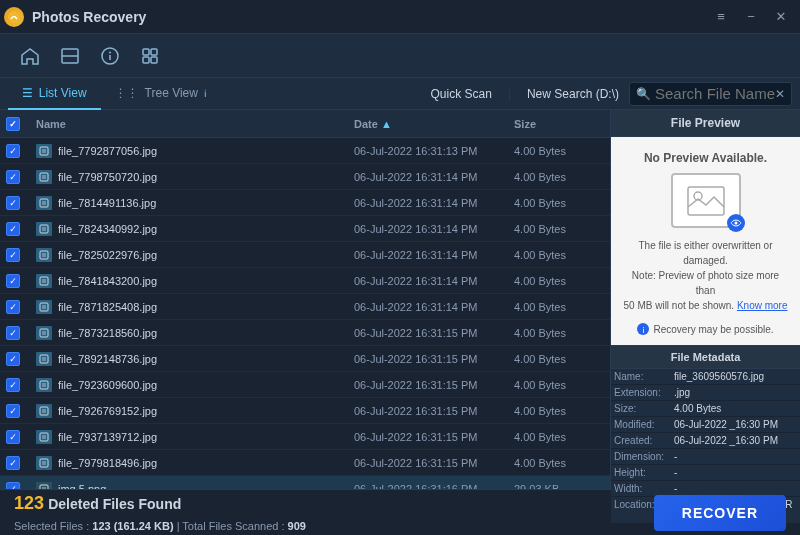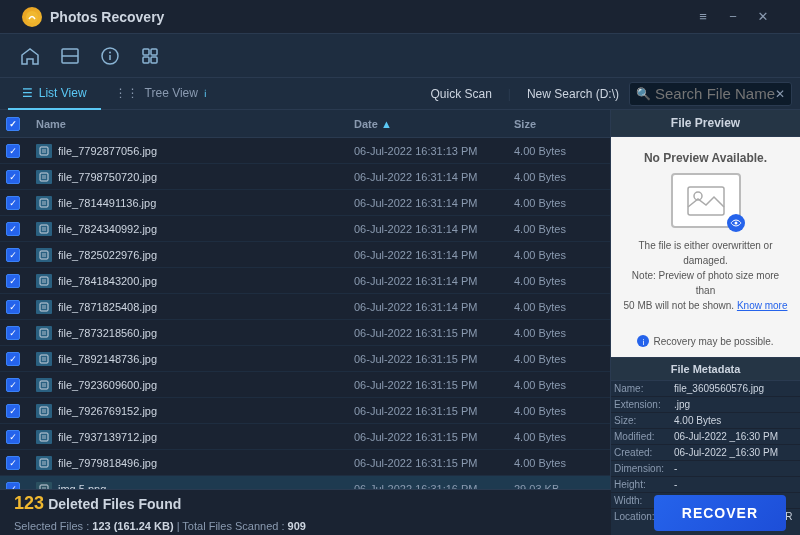--- a/index.html
+++ b/index.html
@@ -4,21 +4,21 @@
   <style>
     * { box-sizing: border-box; margin: 0; padding: 0; }
     body { width: 800px; height: 535px; background: #1a2332; font-family: 'Segoe UI', Arial, sans-serif; overflow: hidden; color: #cdd5e0; font-size: 12px; }
 
     
     .title-bar {
       background: #1a2332;
       height: 34px;
       display: flex;
       align-items: center;
-      padding: 0 22px;
+      padding: 0 4px;
       border-bottom: 1px solid #2a3a50;
     }
     .title-bar-logo {
       width: 20px; height: 20px;
       background: linear-gradient(135deg, #e8a020, #f0b830);
       border-radius: 50%;
       display: flex; align-items: center; justify-content: center;
       margin-right: 8px;
       font-size: 10px; color: white; font-weight: bold;
     }
@@ -210,21 +210,21 @@
       background: white;
       margin-bottom: 10px;
       position: relative;
     }
     .preview-image-placeholder svg { color: #aaa; }
     .preview-description {
       font-size: 10px;
       color: #555;
       text-align: center;
       line-height: 1.5;
-      margin-bottom: 18px;
+      margin-bottom: 6px;
     }
     .preview-know-more {
       color: #2563eb;
       font-size: 10px;
       cursor: pointer;
       text-decoration: underline;
     }
     .preview-recovery-note {
       display: flex; align-items: center; gap: 4px;
       font-size: 10px; color: #555;

